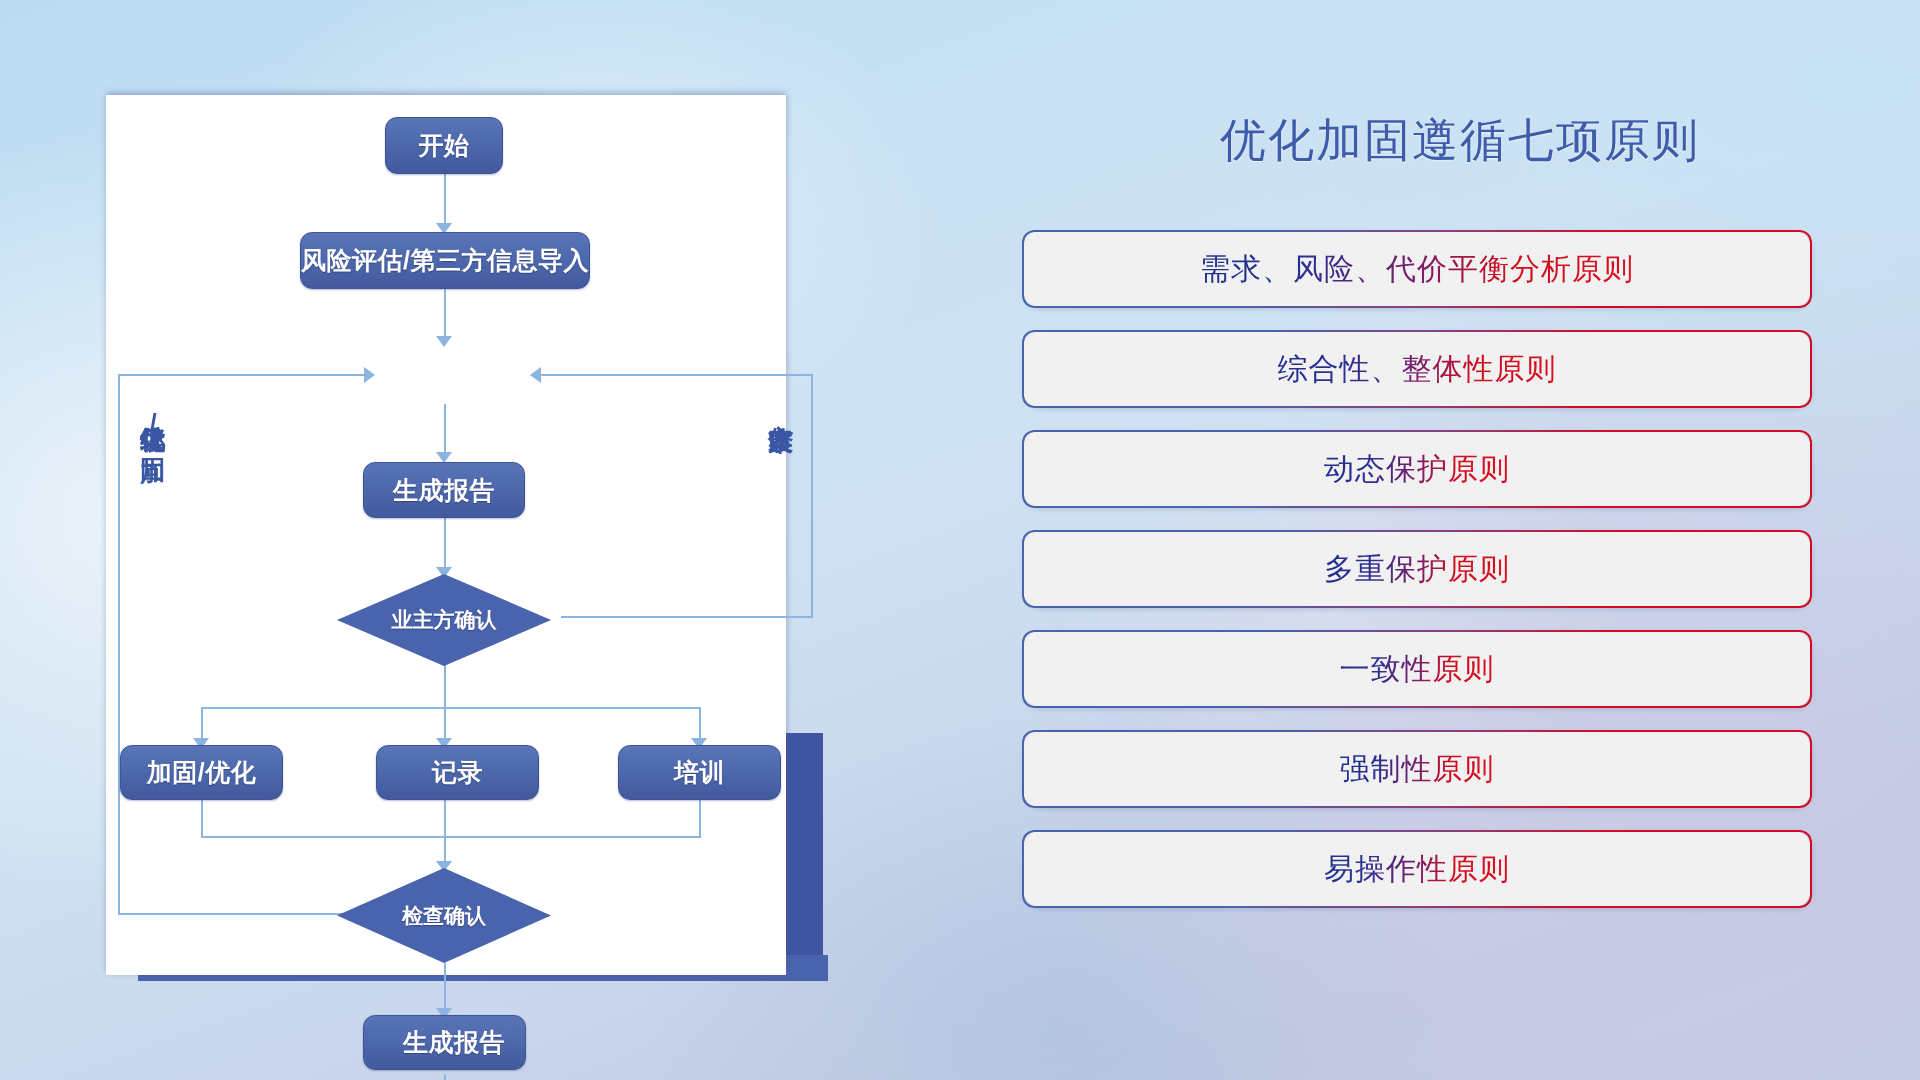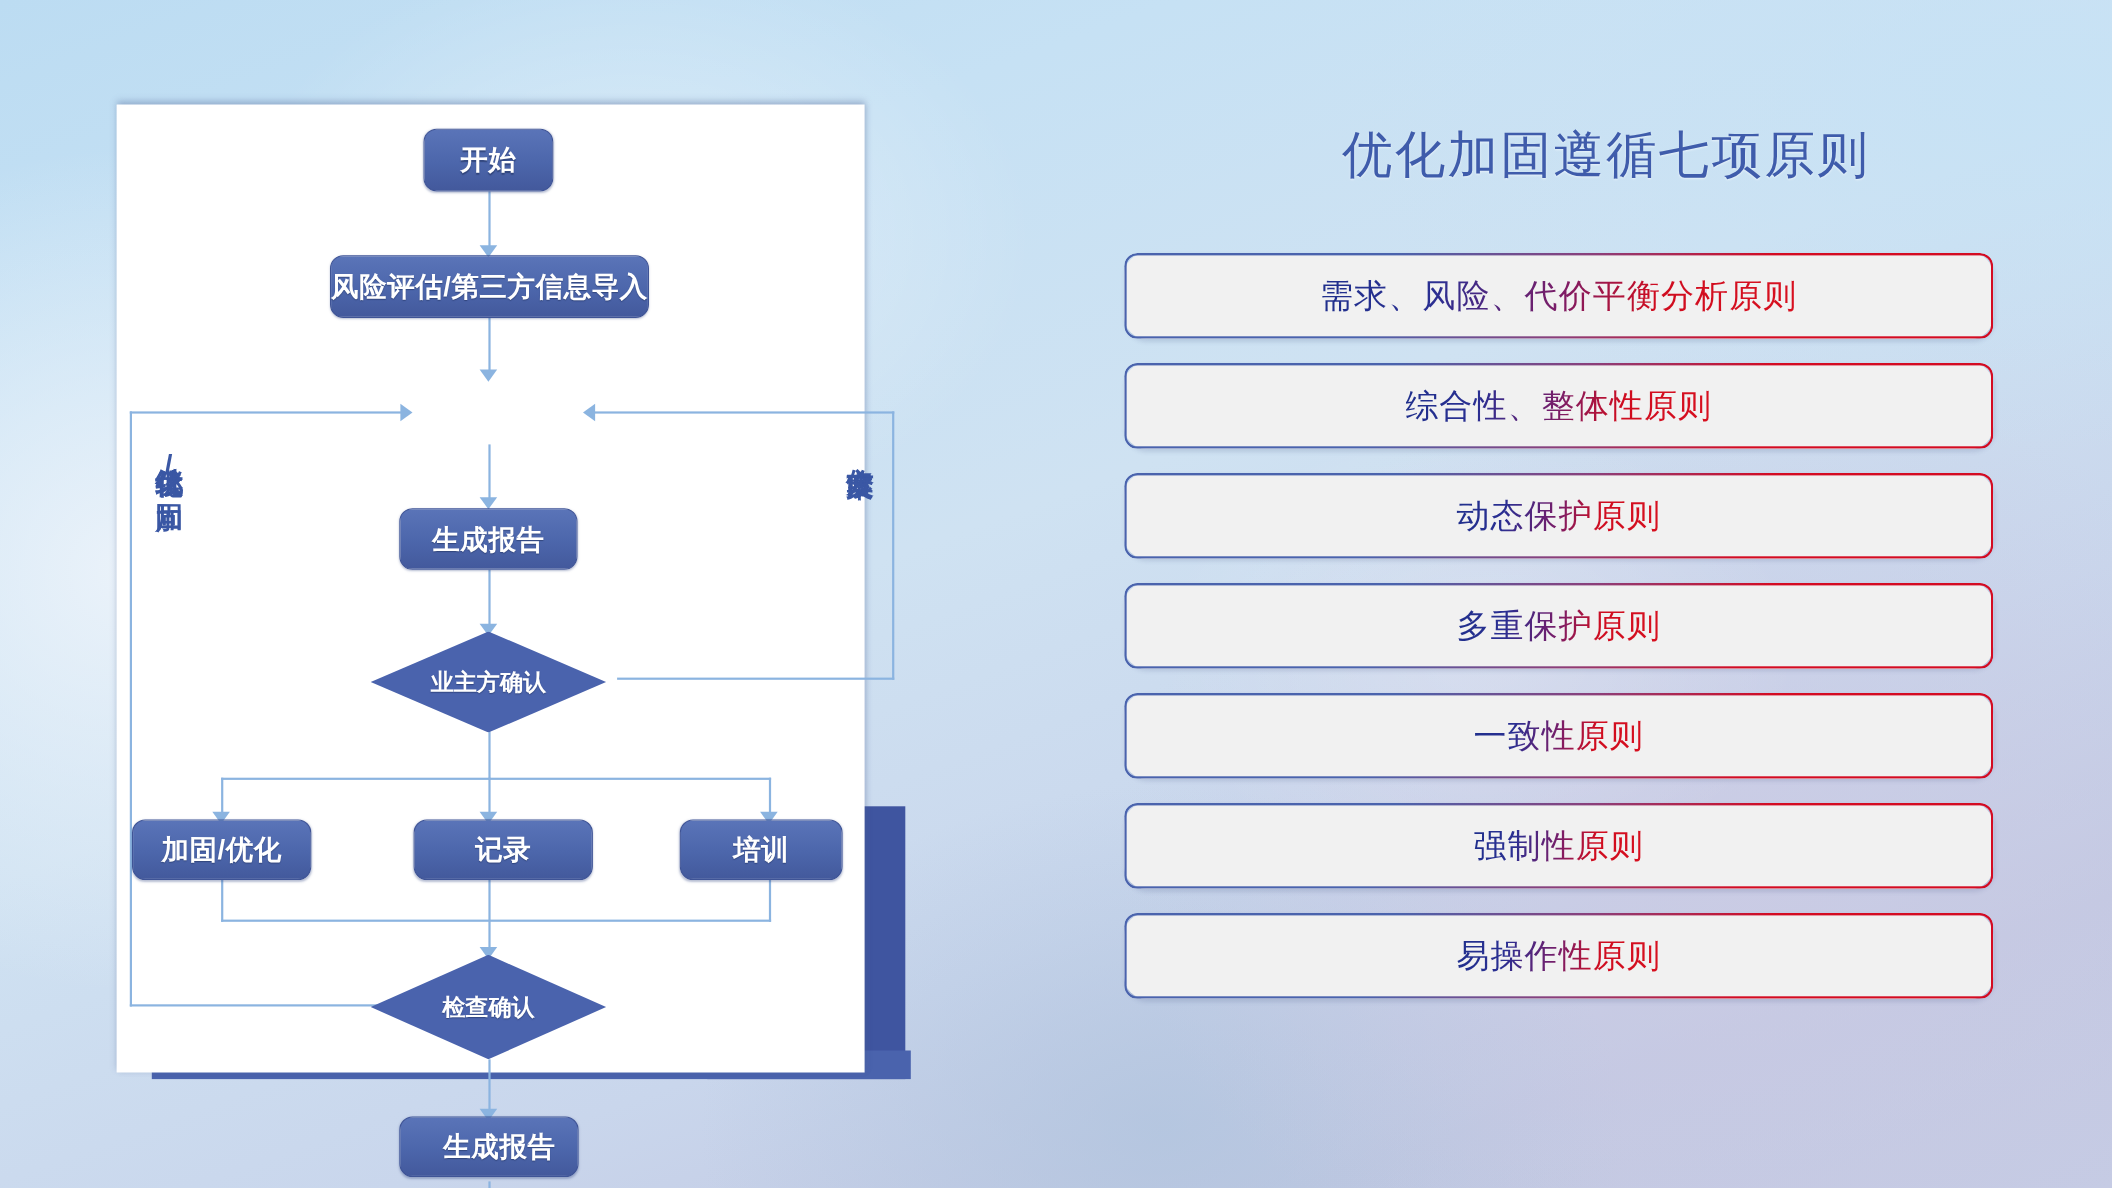--- a/index.html
+++ b/index.html
@@ -171,21 +171,21 @@
 
 
   <div class="node" style="left:257px;top:367px;width:162px;height:56px;font-size:25px;">生成报告</div>
 
   <div class="dia" style="left:231px;top:479px;width:214px;height:92px;font-size:21px;">业主方确认</div>
 
   <div class="node" style="left:14px;top:650px;width:163px;height:55px;font-size:25px;">加固/优化</div>
 
   <div class="node" style="left:257px;top:650px;width:163px;height:55px;font-size:25px;margin-left:13px;">记录</div>
 
-  <div class="node" style="left:512px;top:650px;width:148px;height:55px;font-size:25px;">培训</div>
+  <div class="node" style="left:512px;top:650px;width:163px;height:55px;font-size:25px;">培训</div>
 
   <div class="dia" style="left:231px;top:773px;width:214px;height:95px;font-size:21px;">检查确认</div>
 
   <div class="node" style="left:257px;top:920px;width:163px;height:55px;font-size:25px;padding-left:19px;">生成报告</div>
 
 </div>
 
 <div id="rtitle">优化加固遵循七项原则</div>
 
 <div id="cards">

